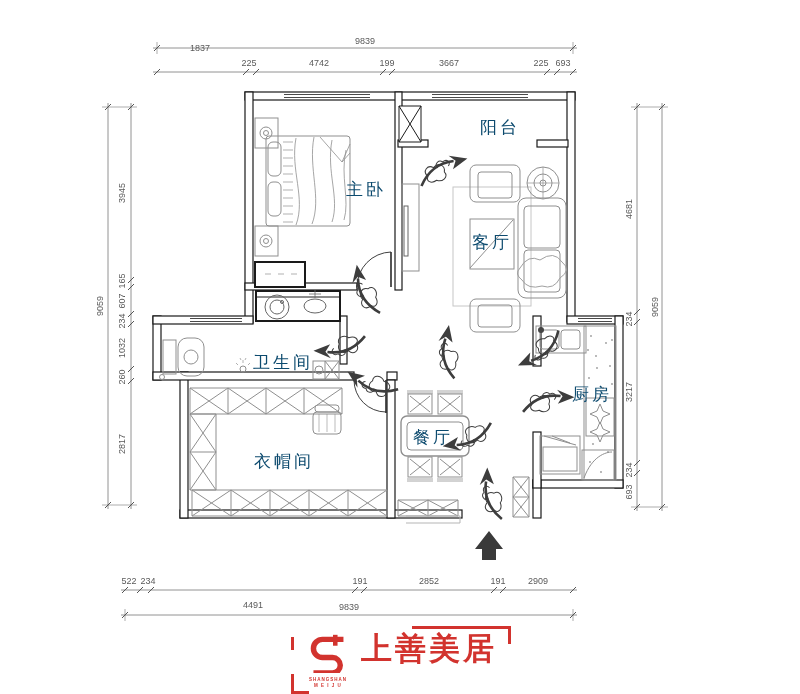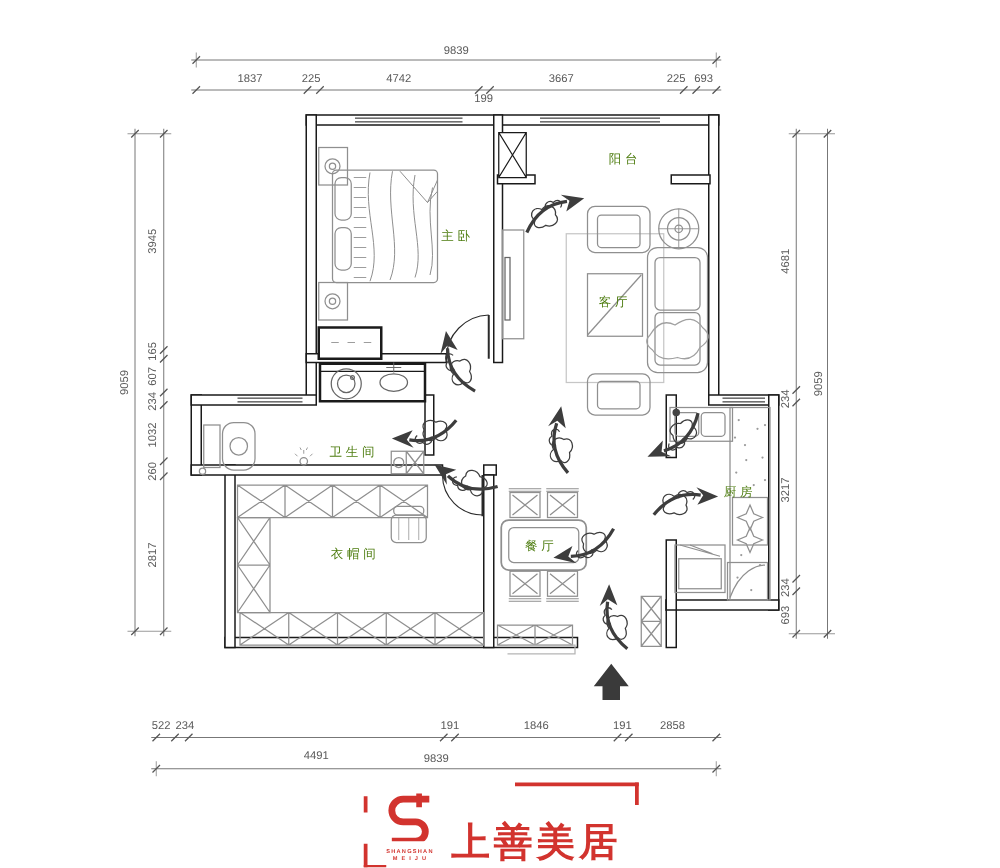--- a/index.html
+++ b/index.html
@@ -2,25 +2,25 @@
 <html><head>
 <meta charset="utf-8">
 <style>
   html,body{margin:0;padding:0;background:#fff;}
   .canvas{position:relative;width:800px;height:694px;background:#fff;overflow:hidden;
           font-family:"Liberation Sans","DejaVu Sans",sans-serif;}
   .canvas svg.plan{position:absolute;left:0;top:0;}
   .lbl{position:absolute;transform:translate(-50%,-50%);font-size:9px;color:#5a5a5a;
        white-space:nowrap;line-height:1;}
   .lbl.v{transform:translate(-50%,-50%) rotate(-90deg);}
-  .room{position:absolute;transform:translate(-50%,-50%);font-size:10px;color:#4d7c0f;
+  .room{position:absolute;transform:translate(-50%,-50%);font-size:17px;color:#0c4a6e;
         letter-spacing:3px;white-space:nowrap;font-family:"DejaVu Serif","Liberation Serif",serif;}
   
   .logo{position:absolute;left:50%;top:633px;transform:translateX(-50%);
-        display:flex;align-items:flex-end;gap:8px;color:#d2332e;}
+        display:flex;align-items:flex-start;gap:8px;color:#d2332e;}
   .logo-mark{position:relative;width:50px;text-align:center;}
   .logo-latin{font-size:4.5px;letter-spacing:1px;color:#d2332e;font-weight:bold;line-height:1.3;}
   .logo-name{font-size:31px;font-weight:bold;letter-spacing:3px;line-height:1;
              font-family:"DejaVu Serif","Liberation Serif",serif;}
   .logo-frame-tr{position:absolute;top:-7px;right:-14px;width:96px;height:15px;
                  border-top:3px solid #d2332e;border-right:3px solid #d2332e;}
   .logo-frame-bl{position:absolute;bottom:-5px;left:-12px;width:15px;height:17px;
                  border-left:3px solid #d2332e;border-bottom:3px solid #d2332e;}
   .logo-frame-l{position:absolute;left:-12px;top:4px;height:13px;border-left:3px solid #d2332e;}
 </style>
@@ -254,41 +254,41 @@
   <path d="M475,549 L489,531 L503,549 L496,549 L496,560 L482,560 L482,549 Z" fill="#3a3a3a"></path>
 </svg>
 
 <div>
   <span class="room" style="left:366px;top:189px;">主卧</span>
   <span class="room" style="left:500px;top:127px;">阳台</span>
   <span class="room" style="left:492px;top:242px;">客厅</span>
   <span class="room" style="left:283px;top:362px;">卫生间</span>
   <span class="room" style="left:592px;top:394px;">厨房</span>
   <span class="room" style="left:433px;top:437px;">餐厅</span>
-  <span class="room" style="left:284px;top:443px;">衣帽间</span>
+  <span class="room" style="left:284px;top:461px;">衣帽间</span>
 </div>
 
 <div>
 
   <span class="lbl" style="left:365px;top:41px;">9839</span>
-  <span class="lbl" style="left:200px;top:63px;">1837</span>
+  <span class="lbl" style="left:200px;top:48px;">1837</span>
   <span class="lbl" style="left:249px;top:63px;">225</span>
   <span class="lbl" style="left:319px;top:63px;">4742</span>
-  <span class="lbl" style="left:387px;top:63px;margin-top:16px;">199</span>
+  <span class="lbl" style="left:387px;top:63px;">199</span>
   <span class="lbl" style="left:449px;top:63px;">3667</span>
   <span class="lbl" style="left:541px;top:63px;">225</span>
   <span class="lbl" style="left:563px;top:63px;">693</span>
 
   <span class="lbl" style="left:129px;top:581px;">522</span>
   <span class="lbl" style="left:148px;top:581px;">234</span>
   <span class="lbl" style="left:253px;top:605px;">4491</span>
   <span class="lbl" style="left:360px;top:581px;">191</span>
-  <span class="lbl" style="left:429px;top:581px;">1846</span>
+  <span class="lbl" style="left:429px;top:581px;">2852</span>
   <span class="lbl" style="left:498px;top:581px;">191</span>
-  <span class="lbl" style="left:538px;top:581px;">2858</span>
+  <span class="lbl" style="left:538px;top:581px;">2909</span>
   <span class="lbl" style="left:349px;top:607px;">9839</span>
 
   <span class="lbl v" style="left:100px;top:306px;">9059</span>
   <span class="lbl v" style="left:122px;top:193px;">3945</span>
   <span class="lbl v" style="left:122px;top:281px;">165</span>
   <span class="lbl v" style="left:122px;top:301px;">607</span>
   <span class="lbl v" style="left:122px;top:321px;">234</span>
   <span class="lbl v" style="left:122px;top:348px;">1032</span>
   <span class="lbl v" style="left:122px;top:377px;">260</span>
   <span class="lbl v" style="left:122px;top:444px;">2817</span>

